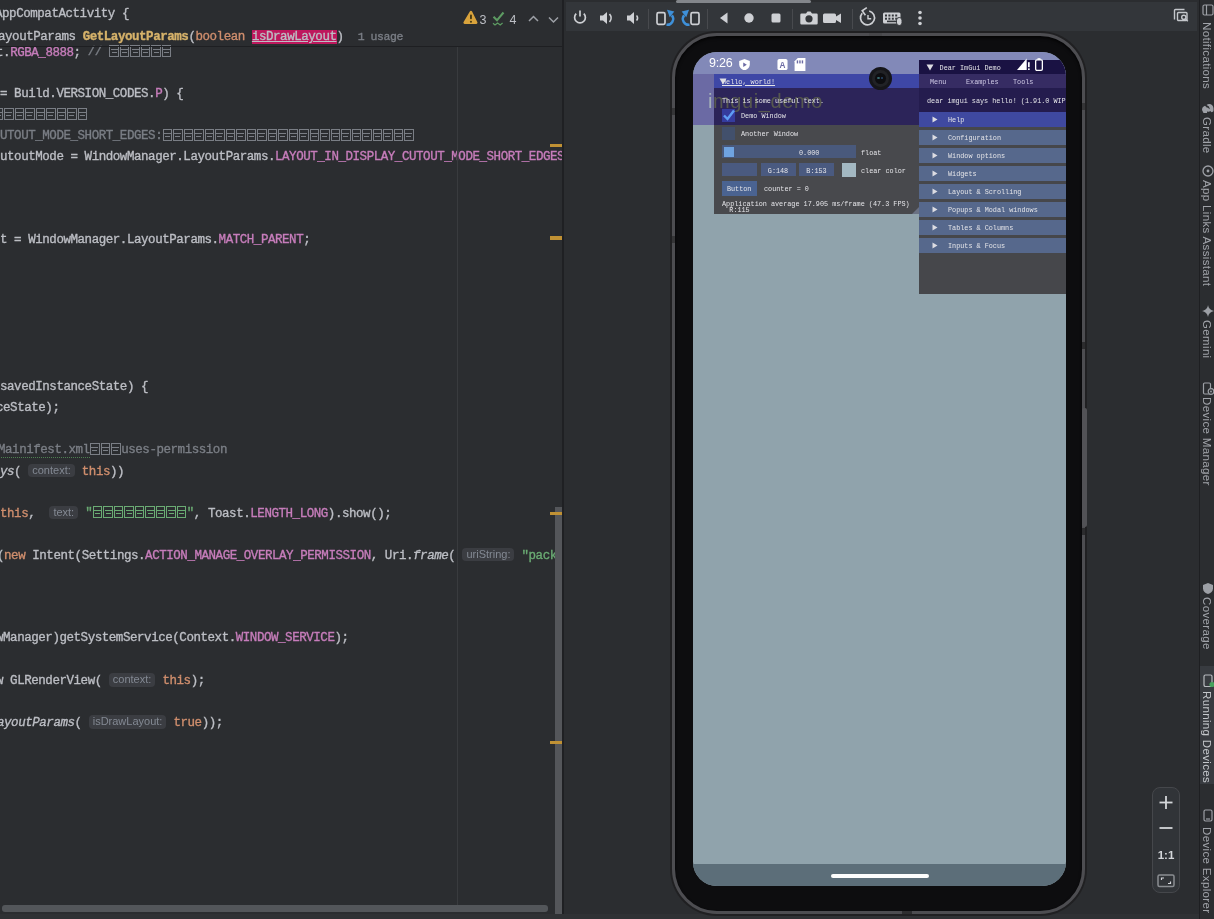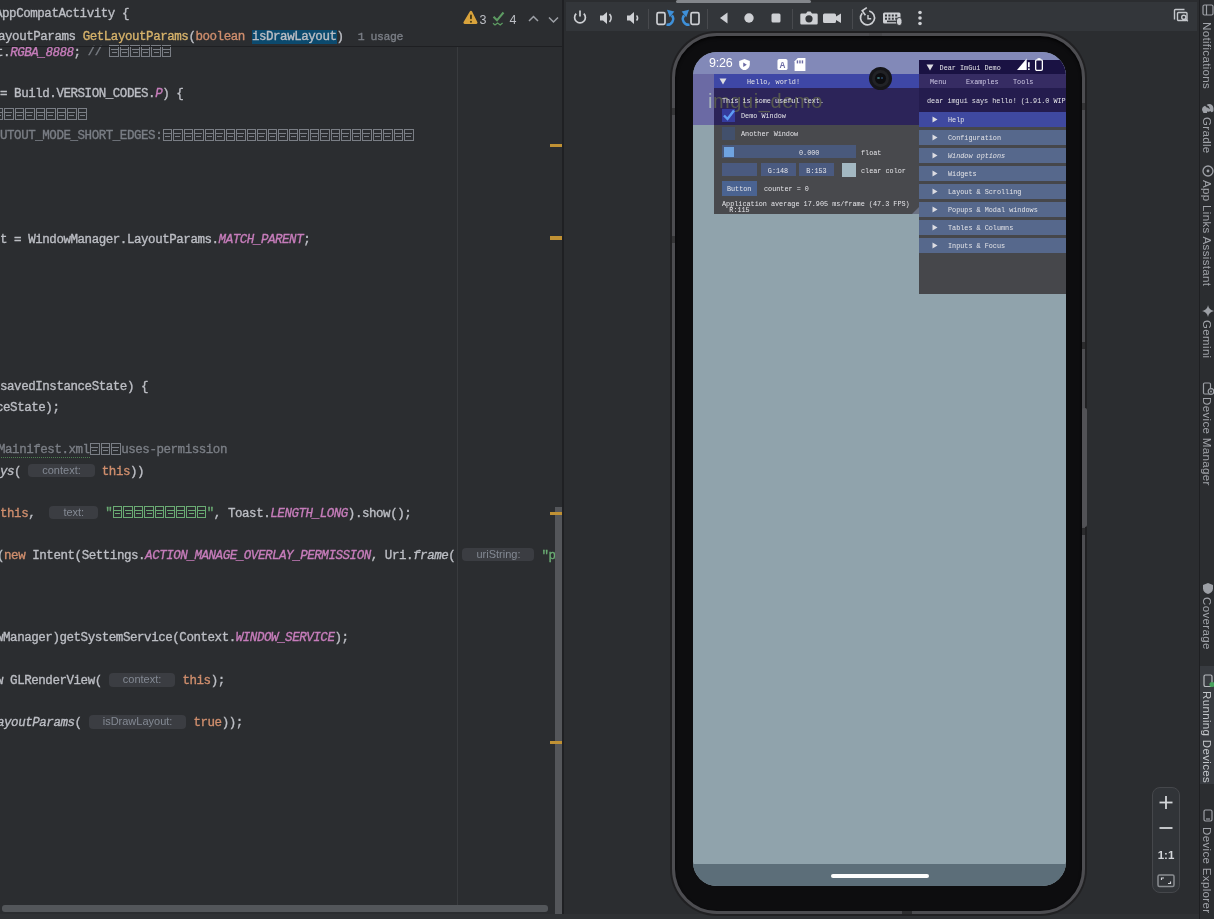--- a/index.html
+++ b/index.html
@@ -3,27 +3,27 @@
 <meta charset="utf-8">
 <style>
   * { margin:0; padding:0; box-sizing:border-box; }
   html,body { width:1214px; height:919px; overflow:hidden; background:#2b2d30; }
   body { font-family:"Liberation Sans", sans-serif; position:relative; }
   .abs { position:absolute; }
   
   #editor { position:absolute; left:0; top:0; width:564px; height:919px; background:#2b2d30; overflow:hidden; border-right:2px solid #1f2023; }
   .cl { position:absolute; left:0; white-space:pre; font-family:"Liberation Mono", monospace; font-size:12.5px; letter-spacing:-0.45px; color:#bcbec4; line-height:15px; -webkit-text-stroke:0.35px currentColor; }
   .kw { color:#cf8e6d; }
-  .cst { color:#c77dbb; font-style:italic; }
+  .cst { color:#c77dbb; }
   .cmt { color:#7a7e85; }
   .str { color:#6aab73; }
-  .mth { color:#d6b26a; font-weight:normal; }
-  .chip { display:inline-block; background:#3b3d42; color:#838993; border-radius:4px; font-size:11px; letter-spacing:0; padding:0 14px; line-height:13.5px; vertical-align:0.5px; font-family:"Liberation Sans",sans-serif; -webkit-text-stroke-width:0; }
+  .mth { color:#d6b26a; font-weight:bold; }
+  .chip { display:inline-block; background:#3b3d42; color:#838993; border-radius:4px; font-size:11px; letter-spacing:0; padding:0 4px; line-height:13.5px; vertical-align:0.5px; font-family:"Liberation Sans",sans-serif; -webkit-text-stroke-width:0; }
   .cjk { display:inline-block; width:9.5px; height:12px; border:1px solid currentColor; margin:0 0.5px; vertical-align:-1.5px; background:linear-gradient(currentColor,currentColor) 50% 40%/7px 1px no-repeat, linear-gradient(currentColor,currentColor) 50% 72%/5px 1px no-repeat; }
-  .hl { background:#0c4a6e; }
+  .hl { background:#be185d;text-decoration:underline; }
   
   #panel { position:absolute; left:566px; top:0; width:633px; height:919px; background:#2b2d30; }
   #ptoolbar { position:absolute; left:0; top:2px; width:631px; height:29px; background:#33363a; }
   .sep { position:absolute; top:7px; width:1px; height:20px; background:#484a4e; }
   
   #stripe { position:absolute; left:1199px; top:0; width:15px; height:919px; background:#2b2d30; border-left:1px solid #1e1f22; }
   .vtext { position:absolute; left:1px; writing-mode:vertical-rl; font-size:11.5px; color:#a0a3a9; letter-spacing:0.35px; }
   
   #phone { position:absolute; left:672px; top:33px; width:413px; height:881px; border-radius:45px; background:#0d0d0f; border:3px solid #4d4d51; box-shadow:0 0 0 2px #202022, inset 0 2px 3px rgba(0,0,0,0.7); }
   #screen { position:absolute; left:18px; top:16px; width:373px; height:834px; border-radius:24px; overflow:hidden; background:#90a3ac; }
@@ -31,20 +31,21 @@
 </style>
 </head>
 <body>
 <div id="editor">
   <div class="cl" style="top:7px; left:-5px;">AppCompatActivity {</div>
   <div class="cl" style="top:29px; left:-2px;">ayoutParams <span class="mth">GetLayoutParams</span>(<span class="kw">boolean</span> <span class="hl">isDrawLayout</span>)  <span class="cmt" style="font-size:11.5px;">1 usage</span></div>
   <div class="cl" style="top:44.8px; left:-4px;">t<span>.</span><span class="cst">RGBA_8888</span>; <span class="cmt">// <b class="cjk"></b><b class="cjk"></b><b class="cjk"></b><b class="cjk"></b><b class="cjk"></b><b class="cjk"></b></span></div>
   <div class="cl" style="top:86.7px;">= Build.VERSION_CODES.<span class="cst">P</span>) {</div>
   <div class="cl" style="top:107.6px; left:-7px;"><span class="cmt"><b class="cjk"></b><b class="cjk"></b><b class="cjk"></b><b class="cjk"></b><b class="cjk"></b><b class="cjk"></b><b class="cjk"></b><b class="cjk"></b><b class="cjk"></b></span></div>
   <div class="cl" style="top:128.6px;"><span class="cmt">UTOUT_MODE_SHORT_EDGES:<b class="cjk"></b><b class="cjk"></b><b class="cjk"></b><b class="cjk"></b><b class="cjk"></b><b class="cjk"></b><b class="cjk"></b><b class="cjk"></b><b class="cjk"></b><b class="cjk"></b><b class="cjk"></b><b class="cjk"></b><b class="cjk"></b><b class="cjk"></b><b class="cjk"></b><b class="cjk"></b><b class="cjk"></b><b class="cjk"></b><b class="cjk"></b><b class="cjk"></b><b class="cjk"></b><b class="cjk"></b><b class="cjk"></b><b class="cjk"></b></span></div>
+  <div class="cl" style="top:149.5px;">utoutMode = WindowManager.LayoutParams.<span class="cst">LAYOUT_IN_DISPLAY_CUTOUT_MODE_SHORT_EDGES</span></div>
   <div class="cl" style="top:233.3px;">t = WindowManager.LayoutParams.<span class="cst">MATCH_PARENT</span>;</div>
   <div class="cl" style="top:379.9px;">savedInstanceState) {</div>
   <div class="cl" style="top:400.9px; left:-4px;">ceState);</div>
   <div class="cl" style="top:442.8px; left:-2px;"><span class="cmt" style="border-bottom:1px dotted #4e8052;">Mainifest.xml</span><span class="cmt"><b class="cjk"></b><b class="cjk"></b><b class="cjk"></b>uses-permission</span></div>
   <div class="cl" style="top:463.7px;"><i>ys</i>( <span class="chip">context:</span> <span class="kw">this</span>))</div>
   <div class="cl" style="top:505.6px;"><span class="kw">this</span>,  <span class="chip">text:</span> <span class="str">"<b class="cjk"></b><b class="cjk"></b><b class="cjk"></b><b class="cjk"></b><b class="cjk"></b><b class="cjk"></b><b class="cjk"></b><b class="cjk"></b><b class="cjk"></b>"</span>, Toast.<span class="cst">LENGTH_LONG</span>).show();</div>
   <div class="cl" style="top:547.5px; left:-3px;">(<span class="kw">new</span> Intent(Settings.<span class="cst">ACTION_MANAGE_OVERLAY_PERMISSION</span>, Uri.<i>frame</i>( <span class="chip">uriString:</span> <span class="str">"package</span></div>
   <div class="cl" style="top:631.4px; left:-4px;">wManager)getSystemService(Context.<span class="cst">WINDOW_SERVICE</span>);</div>
   <div class="cl" style="top:673.3px; left:-4px;">w GLRenderView( <span class="chip">context:</span> <span class="kw">this</span>);</div>
   <div class="cl" style="top:715.2px; left:-3px;"><i>ayoutParams</i>( <span class="chip">isDrawLayout:</span> <span class="kw">true</span>));</div>
@@ -175,21 +176,21 @@
 
     <div class="abs" style="left:15px; top:38px; font-size:20px; letter-spacing:0.6px; color:#a4b0b8; font-family:'Liberation Sans',sans-serif;">imgui_demo</div>
 
     <div class="abs" style="left:21px; top:22px; width:206px; height:14px; background:#3e47a6;"></div>
     <div class="abs" style="left:21px; top:36px; width:206px; height:37px; background:#2c2459;"></div>
     <div class="abs" style="left:21px; top:73px; width:206px; height:89px; background:#48494d;"></div>
     <div class="abs" style="left:15px; top:38px; font-size:20px; letter-spacing:0.6px; color:#56584f; font-family:'Liberation Sans',sans-serif; clip-path:inset(0 0 0 6px);">imgui_demo</div>
     <svg class="abs" style="left:25.5px; top:26px;" width="8" height="7">
         <path d="M0.5 0.5 h7 l-3.5 6 Z" fill="#dcdce2"></path>
       </svg>
-    <div class="imtxt" style="left:54px; top:25.5px;">Hello, world!</div>
+    <div class="imtxt" style="left:29px; top:25.5px;text-decoration:underline;">Hello, world!</div>
     <div class="imtxt" style="left:29px; top:44.5px;">This is some useful text.</div>
 
     <div class="abs" style="left:29px; top:57px; width:13px; height:13px; background:#353c9e;"></div>
     <svg class="abs" style="left:28px; top:55px;" width="16" height="16">
         <path d="M3 8.5 L6.5 12 L13 3.5" stroke="#5f9df5" stroke-width="2.4" fill="none"></path>
       </svg>
     <div class="imtxt" style="left:48px; top:60px;">Demo Window</div>
 
     <div class="abs" style="left:29px; top:75px; width:13px; height:13px; background:#42506c;"></div>
     <div class="imtxt" style="left:48px; top:78px;">Another Window</div>
@@ -237,21 +238,21 @@
 
     <div class="abs" style="left:226px; top:78.4px; width:147px; height:14.5px; background:#56688c;"></div>
     <svg class="abs" style="left:239px; top:82px;" width="6" height="7">
         <path d="M0.5 0.5 L5.5 3.5 L0.5 6.5 Z" fill="#dcdce2"></path>
       </svg>
     <div class="imtxt" style="left:255px; top:82px;">Configuration</div>
     <div class="abs" style="left:226px; top:96.3px; width:147px; height:14.5px; background:#56688c;"></div>
     <svg class="abs" style="left:239px; top:100px;" width="6" height="7">
         <path d="M0.5 0.5 L5.5 3.5 L0.5 6.5 Z" fill="#dcdce2"></path>
       </svg>
-    <div class="imtxt" style="left:255px; top:100px;font-style:italic;">Window options</div>
+    <div class="imtxt" style="left:255px; top:100px;">Window options</div>
     <div class="abs" style="left:226px; top:114.4px; width:147px; height:14.5px; background:#56688c;"></div>
     <svg class="abs" style="left:239px; top:118px;" width="6" height="7">
         <path d="M0.5 0.5 L5.5 3.5 L0.5 6.5 Z" fill="#dcdce2"></path>
       </svg>
     <div class="imtxt" style="left:255px; top:118px;">Widgets</div>
     <div class="abs" style="left:226px; top:132.3px; width:147px; height:14.5px; background:#56688c;"></div>
     <svg class="abs" style="left:239px; top:136px;" width="6" height="7">
         <path d="M0.5 0.5 L5.5 3.5 L0.5 6.5 Z" fill="#dcdce2"></path>
       </svg>
     <div class="imtxt" style="left:255px; top:136px;">Layout &amp; Scrolling</div>

